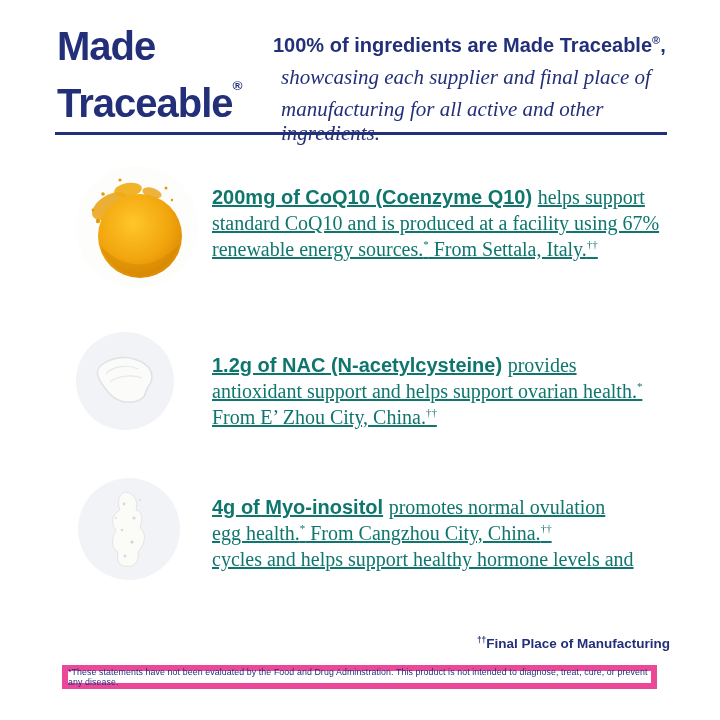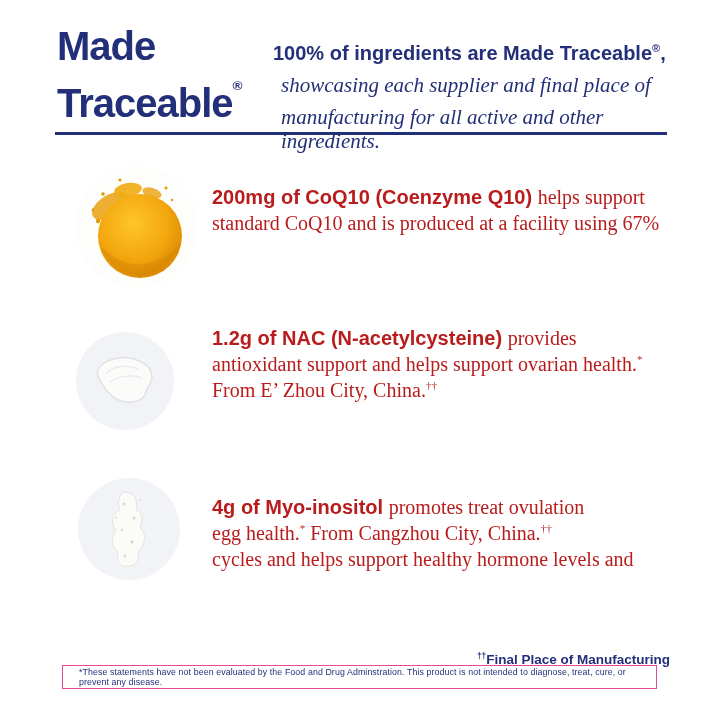--- a/index.html
+++ b/index.html
@@ -5,44 +5,44 @@
   html,body{margin:0;padding:0;background:#ffffff;}
   .page{position:relative;width:720px;height:720px;background:#ffffff;overflow:hidden;
         font-family:"Liberation Sans",sans-serif;color:#232F78;}
 
   
   .title{position:absolute;left:57px;top:27px;margin:0;font-size:40px;font-weight:bold;
          line-height:39px;letter-spacing:-1px;color:#232F78;}
   .title .tline{display:block;}
   .title sup{font-size:34%;vertical-align:70%;letter-spacing:0;}
   .intro{position:absolute;left:273px;top:30px;width:420px;}
-  .intro-bold{margin:12px 0 3px 0;font-size:20px;font-weight:bold;line-height:23px;}
+  .intro-bold{margin:4px 0 3px 0;font-size:20px;font-weight:bold;line-height:23px;}
   .intro-bold sup{font-size:55%;vertical-align:super;line-height:0;}
   .intro-italic{margin:8px;font-family:"Liberation Serif",serif;font-style:italic;
                 font-size:21px;line-height:24px;}
 
   .divider{position:absolute;left:55px;top:132px;width:612px;height:3px;
            background:#232F78;border:none;margin:0;}
 
   
   .row{position:absolute;}
   .circle-img{position:absolute;display:block;}
   .itext{position:absolute;left:212px;width:470px;}
-  .line{font-family:"Liberation Serif",serif;font-size:20px;line-height:26px;color:#b91c1c;}
+  .line{font-family:"Liberation Serif",serif;font-size:20px;line-height:26px;color:#0f766e;text-decoration:underline;}
   .ihead{font-family:"Liberation Sans",sans-serif;font-weight:bold;font-size:20px;
          margin-right:0.28em;}
   .line sup{font-size:55%;line-height:0;vertical-align:super;}
 
   
   .mfg-note{position:absolute;right:50px;top:636px;font-size:13.5px;font-weight:bold;
-            color:#232F78;margin-top:16px;}
+            color:#232F78;}
   .mfg-note sup{font-size:62%;vertical-align:super;line-height:0;}
   .disclaimer-box{position:absolute;left:62px;top:665px;width:595px;height:24px;
-                  border:1px solid #ec4899;box-sizing:border-box;display:flex;
-                  align-items:center;justify-content:center;padding-left:16px;}
+                  border:6px solid #ec4899;box-sizing:border-box;display:flex;
+                  align-items:center;justify-content:center;}
   .disclaimer-text{font-size:8.8px;line-height:10px;color:#232F78;letter-spacing:0.1px;}
 </style>
 </head>
 <body>
 
 <div class="page">
 
   <h1 class="title">
       <span class="tline">Made</span>
       <span class="tline">Traceable<sup>®</sup></span>
@@ -74,31 +74,32 @@
       <circle cx="44" cy="14" r="1.6" fill="#E49A08"></circle>
       <circle cx="90" cy="22" r="1.5" fill="#E49A08"></circle>
       <circle cx="96" cy="34" r="1.2" fill="#E49A08"></circle>
       <circle cx="17" cy="44" r="1.4" fill="#E49A08"></circle>
       <circle cx="64" cy="70" r="42" fill="url(#ballGrad)"></circle>
       <path d="M24 80 Q 64 118 104 78 Q 92 108 64 110 Q 36 108 24 80 Z" fill="#C87A00" opacity="0.30"></path>
     </svg>
     <div class="itext" style="top:184px">
       <div class="line"><span class="ihead">200mg of CoQ10 (Coenzyme Q10)</span><span>helps support</span></div>
       <div class="line">standard CoQ10 and is produced at a facility using 67%</div>
+      <div class="line">renewable energy sources.<sup>*</sup> From Settala, Italy.<sup>††</sup></div>
     </div>
   </div>
 
   <div class="row">
     <svg class="circle-img" style="left:76px;top:332px" width="98" height="98" viewBox="0 0 98 98">
       <circle cx="49" cy="49" r="49" fill="#F2F3F6"></circle>
       <path d="M22 44 C18 32 40 22 58 27 C76 32 80 45 72 55 C68 61 71 66 61 69
                C46 73 37 66 32 60 C27 54 24 50 22 44 Z" fill="#FBFBF9" stroke="#E0E1E4" stroke-width="1.5"></path>
       <path d="M30 42 C36 34 52 32 62 37 M34 50 C42 44 56 42 66 46" fill="none" stroke="#E6E7E9" stroke-width="1.2"></path>
     </svg>
-    <div class="itext" style="top:325px">
+    <div class="itext" style="top:352px">
       <div class="line"><span class="ihead">1.2g of NAC (N-acetylcysteine)</span><span>provides</span></div>
       <div class="line">antioxidant support and helps support ovarian health.<sup>*</sup></div>
       <div class="line">From E’ Zhou City, China.<sup>††</sup></div>
     </div>
   </div>
 
   <div class="row">
     <svg class="circle-img" style="left:78px;top:478px" width="102" height="102" viewBox="0 0 102 102">
       <circle cx="51" cy="51" r="51" fill="#F2F3F6"></circle>
       <path d="M48 14 C58 16 60 24 58 32 C66 34 64 44 62 50 C70 56 66 68 60 74
@@ -106,21 +107,21 @@
                C32 46 34 36 42 32 C38 24 42 14 48 14 Z" fill="#FBFBF8" stroke="#E3E4E6" stroke-width="1"></path>
       <circle cx="46" cy="26" r="1.4" fill="#D7D8DB"></circle>
       <circle cx="56" cy="40" r="1.6" fill="#D7D8DB"></circle>
       <circle cx="44" cy="52" r="1.3" fill="#D7D8DB"></circle>
       <circle cx="54" cy="64" r="1.5" fill="#CFD0D4"></circle>
       <circle cx="47" cy="78" r="1.4" fill="#D7D8DB"></circle>
       <circle cx="62" cy="22" r="1.1" fill="#DDDEE1"></circle>
       <circle cx="38" cy="40" r="1.1" fill="#DDDEE1"></circle>
     </svg>
     <div class="itext" style="top:494px">
-      <div class="line"><span class="ihead">4g of Myo-inositol</span><span>promotes treat ovulation</span></div>
+      <div class="line"><span class="ihead">4g of Myo-inositol</span><span>promotes normal ovulation</span></div>
       <div class="line">egg health.<sup>*</sup> From Cangzhou City, China.<sup>††</sup></div>
       <div class="line">cycles and helps support healthy hormone levels and</div>
     </div>
   </div>
 
   <div class="mfg-note"><sup>††</sup>Final Place of Manufacturing</div>
 
   <div class="disclaimer-box">
     <span class="disclaimer-text">*These statements have not been evaluated by the Food and Drug Adminstration. This product is not intended to diagnose, treat, cure, or prevent any disease.</span>
   </div>

